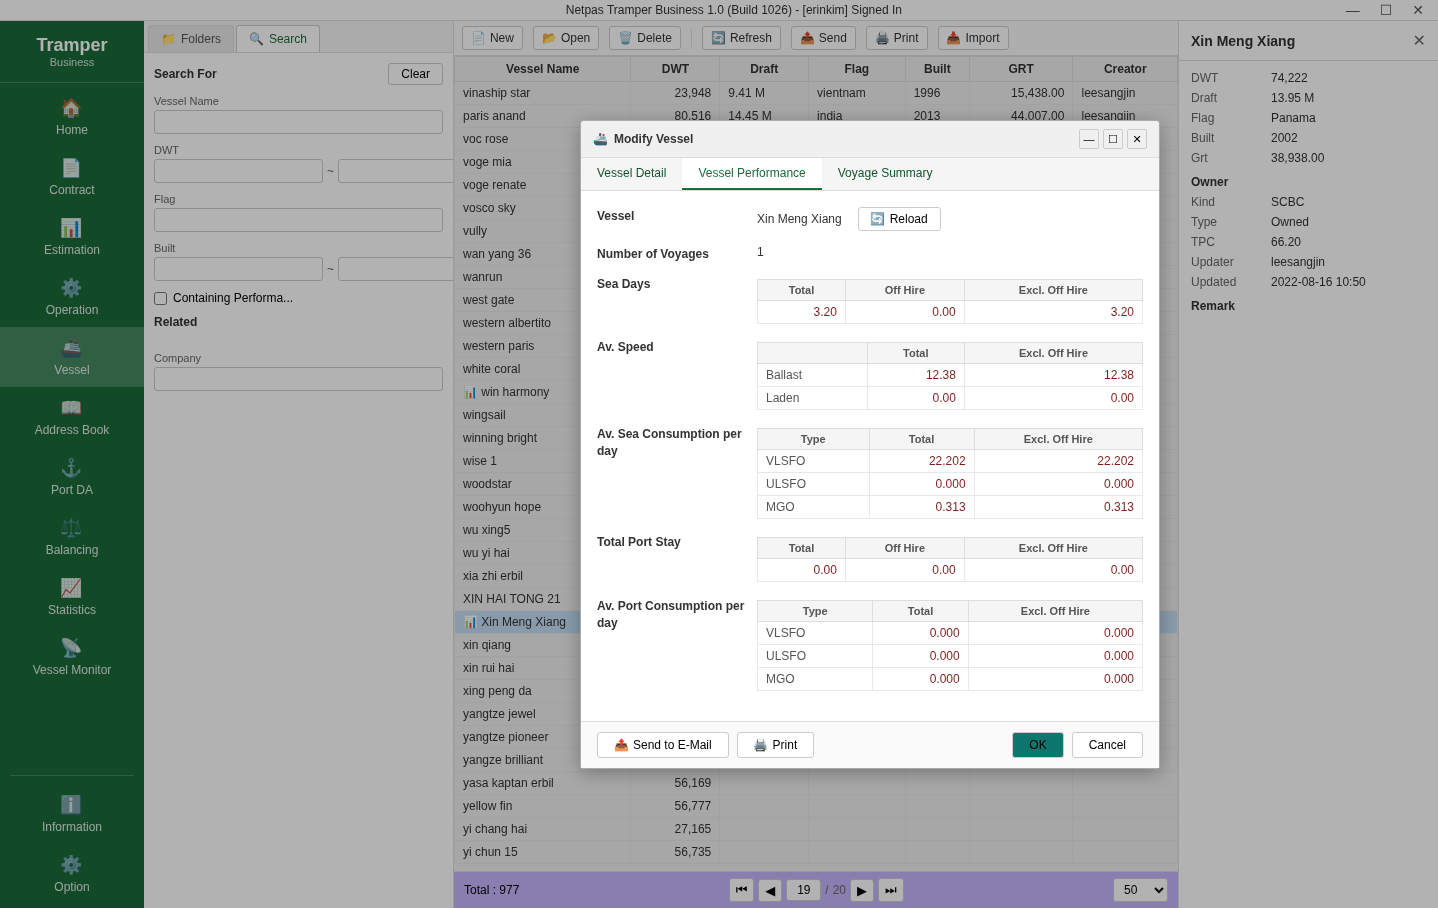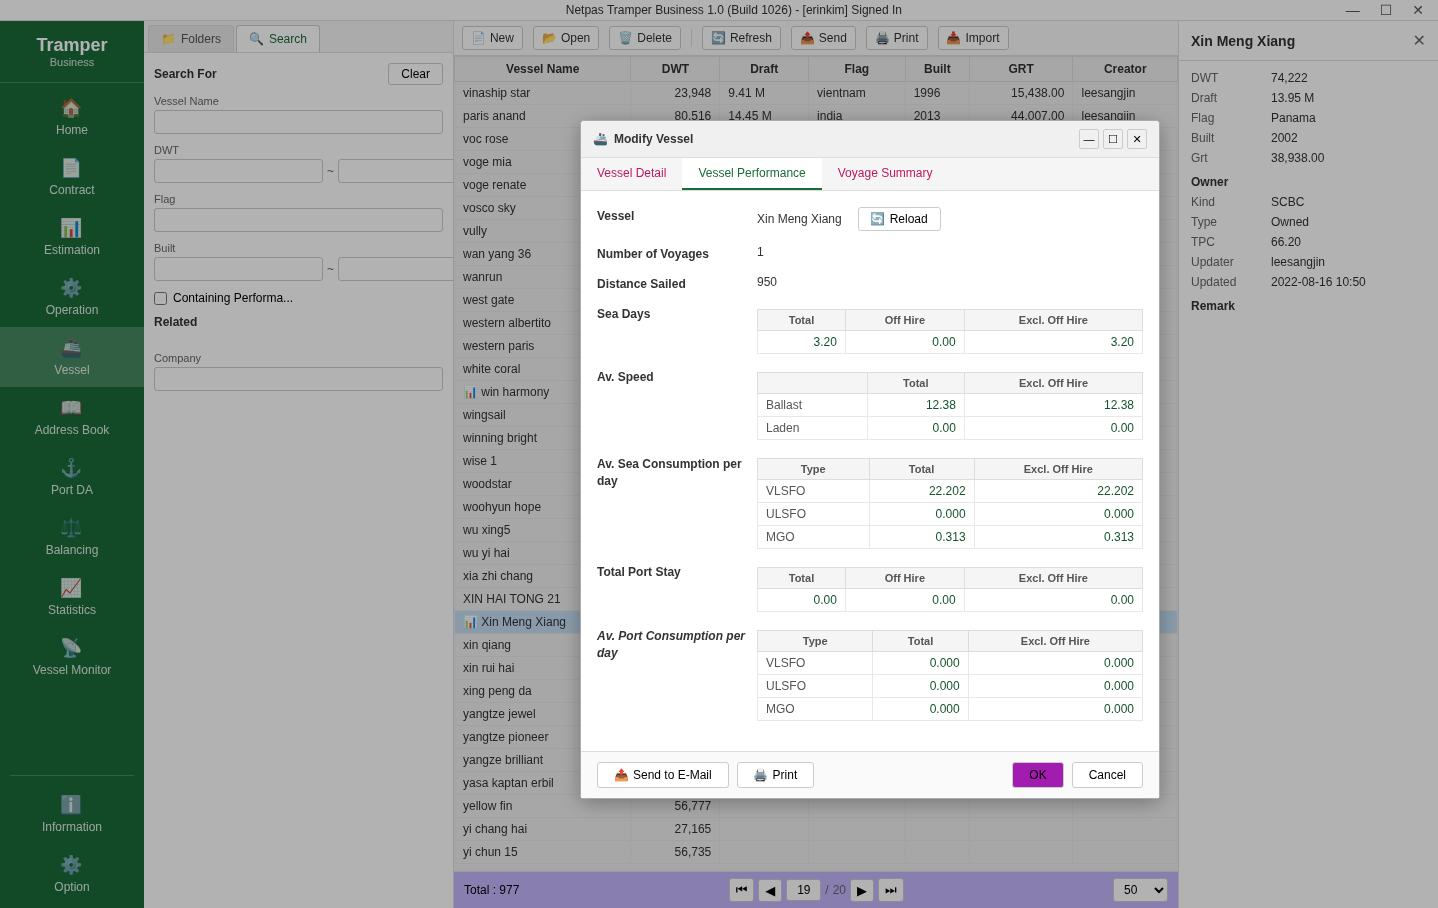--- a/index.html
+++ b/index.html
@@ -267,21 +267,21 @@
       border-radius: 4px 4px 0 0;
     }
     .modal-title { font-size: 13px; font-weight: 600; color: #333; display: flex; align-items: center; gap: 6px; }
     .modal-controls { display: flex; gap: 4px; }
     .modal-ctrl-btn { background: none; border: 1px solid #ccc; width: 20px; height: 20px; cursor: pointer; border-radius: 2px; font-size: 11px; display: flex; align-items: center; justify-content: center; }
     .modal-tabs { display: flex; border-bottom: 1px solid #ddd; background: #f5f5f5; }
     .modal-tab {
       padding: 8px 16px;
       cursor: pointer;
       font-size: 12px;
-      color: #be185d;
+      color: #14532d;
       border-bottom: 2px solid transparent;
     }
     .modal-tab.active {
       color: #1a6b3a;
       border-bottom: 2px solid #1a6b3a;
       background: #fff;
       font-weight: 500;
     }
     .modal-body { padding: 16px; flex: 1; overflow-y: auto; }
     .modal-row { display: flex; align-items: flex-start; margin-bottom: 14px; }
@@ -306,21 +306,21 @@
       padding: 4px 8px;
       font-size: 11px;
       color: #555;
       text-align: center;
     }
     .perf-table td {
       border: 1px solid #e8e8e8;
       padding: 4px 8px;
       font-size: 12px;
       text-align: right;
-      color: #14532d;
+      color: #7f1d1d;
     }
     .perf-table td.label-cell { text-align: left; color: #555; }
     .modal-footer {
       display: flex;
       align-items: center;
       justify-content: space-between;
       padding: 10px 16px;
       border-top: 1px solid #ddd;
       background: #fafafa;
     }
@@ -331,21 +331,21 @@
       border: 1px solid #ccc;
       background: #fff;
       cursor: pointer;
       border-radius: 3px;
       font-size: 12px;
       display: flex;
       align-items: center;
       gap: 4px;
     }
     .footer-btn.primary {
-      background: #a21caf;
+      background: #0f766e;
       font-weight: 500;
     }
   </style>
 </head>
 <body>
 
 <div class="title-bar">
   <div style="width:120px"></div>
   <div class="title-bar-title">Netpas Tramper Business 1.0 (Build 1026) - [erinkim] Signed In</div>
   <div class="title-bar-controls">
@@ -706,21 +706,21 @@
               <tr>
       <td>wu yi hai</td>
       <td class="td-right">53,443</td>
       <td></td>
       <td></td>
       <td></td>
       <td class="td-right"></td>
       <td></td>
     </tr>
               <tr>
-      <td>xia zhi chang</td>
+      <td>xia zhi erbil</td>
       <td class="td-right">27,000</td>
       <td></td>
       <td></td>
       <td></td>
       <td class="td-right"></td>
       <td></td>
     </tr>
               <tr>
       <td>XIN HAI TONG 21</td>
       <td class="td-right">56,884</td>
@@ -945,24 +945,20 @@
             <span>Reload</span>
           </button>
         </div>
       </div>
 
       <div class="modal-row">
         <div class="modal-field-label">Number of Voyages</div>
         <div class="modal-field-value">1</div>
       </div>
 
-      <div class="modal-row">
-        <div class="modal-field-label">Distance Sailed</div>
-        <div class="modal-field-value">950</div>
-      </div>
 
       <div class="modal-row" style="align-items:flex-start;">
         <div class="modal-field-label">Sea Days</div>
         <div style="flex:1;">
           <table class="perf-table">
             <thead>
               <tr>
                 <th>Total</th>
                 <th>Off Hire</th>
                 <th>Excl. Off Hire</th>
@@ -1054,21 +1050,21 @@
                 <td>0.00</td>
                 <td>0.00</td>
                 <td>0.00</td>
               </tr>
             </tbody>
           </table>
         </div>
       </div>
 
       <div class="modal-row" style="align-items:flex-start;">
-        <div class="modal-field-label" style="line-height:1.4;font-style:italic;">Av. Port Consumption per day</div>
+        <div class="modal-field-label" style="line-height:1.4;">Av. Port Consumption per day</div>
         <div style="flex:1;">
           <table class="perf-table">
             <thead>
               <tr>
                 <th>Type</th>
                 <th>Total</th>
                 <th>Excl. Off Hire</th>
               </tr>
             </thead>
             <tbody id="port-cons-body">

